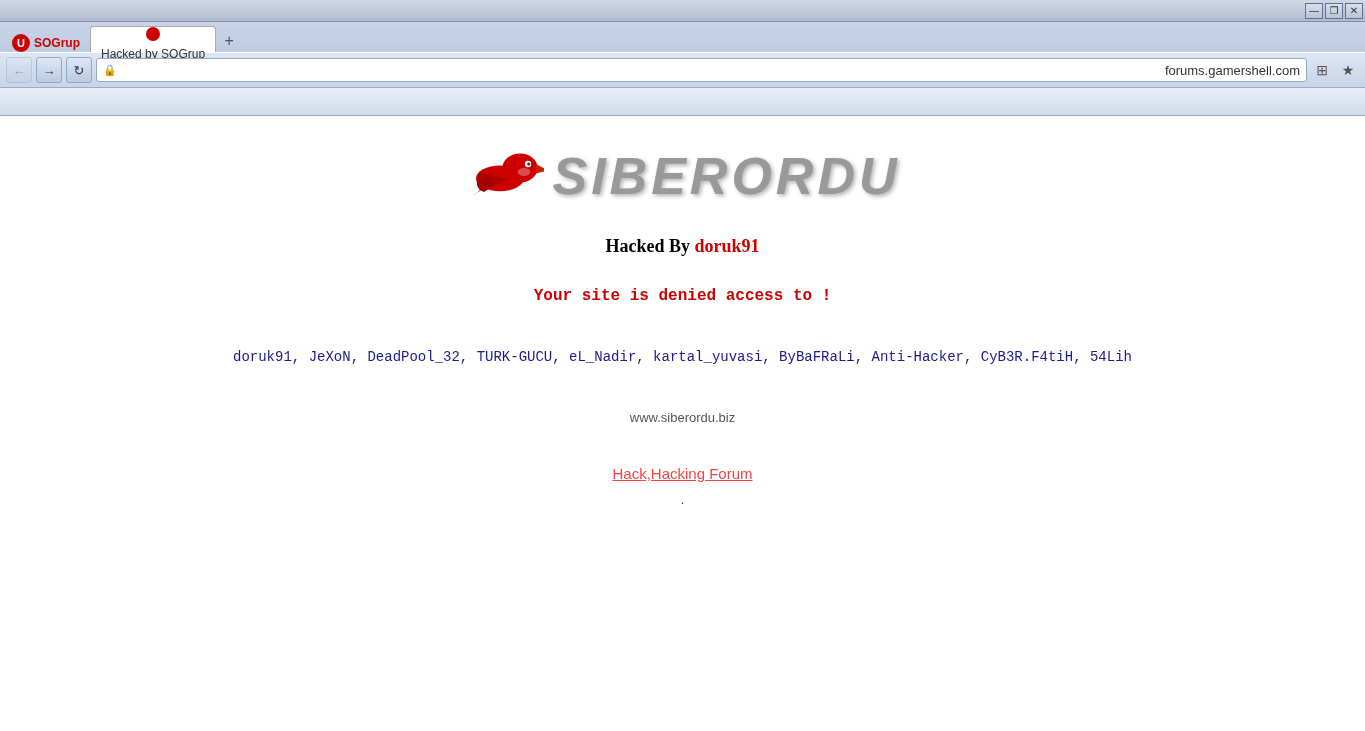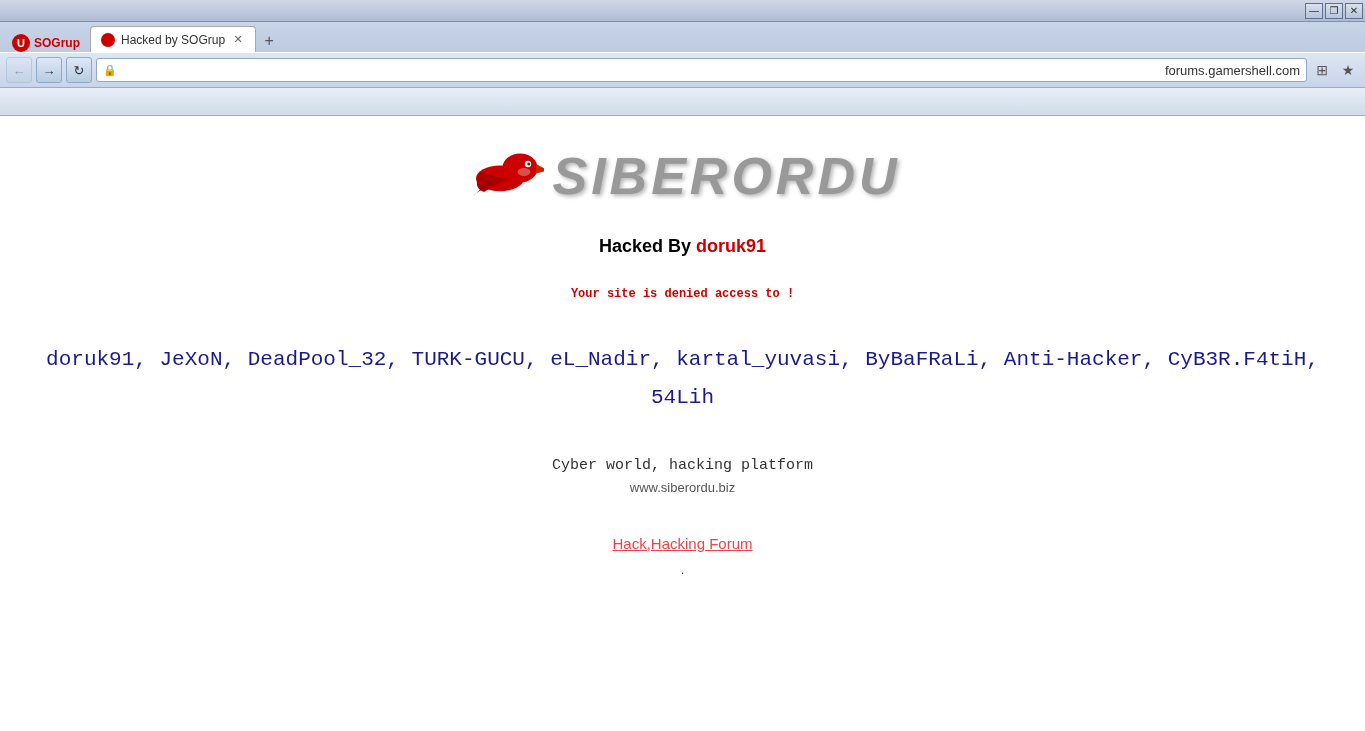--- a/index.html
+++ b/index.html
@@ -39,20 +39,21 @@
       height: 26px;
       padding: 0 10px;
       border-radius: 4px 4px 0 0;
       display: flex;
       align-items: center;
       gap: 6px;
       font-size: 12px;
       cursor: pointer;
       min-width: 100px;
       max-width: 220px;
+      flex-direction: column;
     }
     .tab.active {
       background: white;
       border: 1px solid #aaa;
       border-bottom: none;
       color: #333;
     }
     .tab-favicon {
       width: 14px; height: 14px;
       background: #cc0000;
@@ -177,36 +178,36 @@
       letter-spacing: 4px;
       text-shadow: 2px 2px 4px rgba(0,0,0,0.3);
       font-style: italic;
     }
 
     .hacked-by {
       font-size: 18px;
       font-weight: bold;
       color: #000;
       margin-bottom: 30px;
-      font-family: Liberation Sans, sans-serif;
+      font-family: Liberation Serif, serif;
     }
     .hacked-by .handle {
       color: #cc0000;
     }
 
     .access-denied {
-      font-size: 12px;
+      font-size: 16px;
       color: #cc0000;
       font-weight: bold;
       font-family: 'Courier New', monospace;
       margin-bottom: 40px;
     }
 
     .members-list {
-      font-size: 21px;
+      font-size: 14px;
       color: #1a1a8c;
       font-family: 'Courier New', monospace;
       text-align: center;
       margin-bottom: 40px;
       line-height: 1.8;
     }
 
     .platform-text {
       font-size: 15px;
       color: #333;
@@ -303,20 +304,19 @@
   </div>
 
   <div class="hacked-by">
     <span>Hacked By </span><span class="handle">doruk91</span>
   </div>
 
   <div class="access-denied">Your site is denied access to !</div>
 
   <div class="members-list">doruk91, JeXoN, DeadPool_32, TURK-GUCU, eL_Nadir, kartal_yuvasi, ByBaFRaLi, Anti-Hacker, CyB3R.F4tiH, 54Lih</div>
 
-  <div class="platform-text">Cyber world, hacking platform</div>
   <div class="platform-url">www.siberordu.biz</div>
 
   <a class="forum-link">Hack,Hacking Forum</a>
 
   <div style="margin-top:10px; color:#333; font-size:13px;">.</div>
 
 </div>
 
 </body></html>

